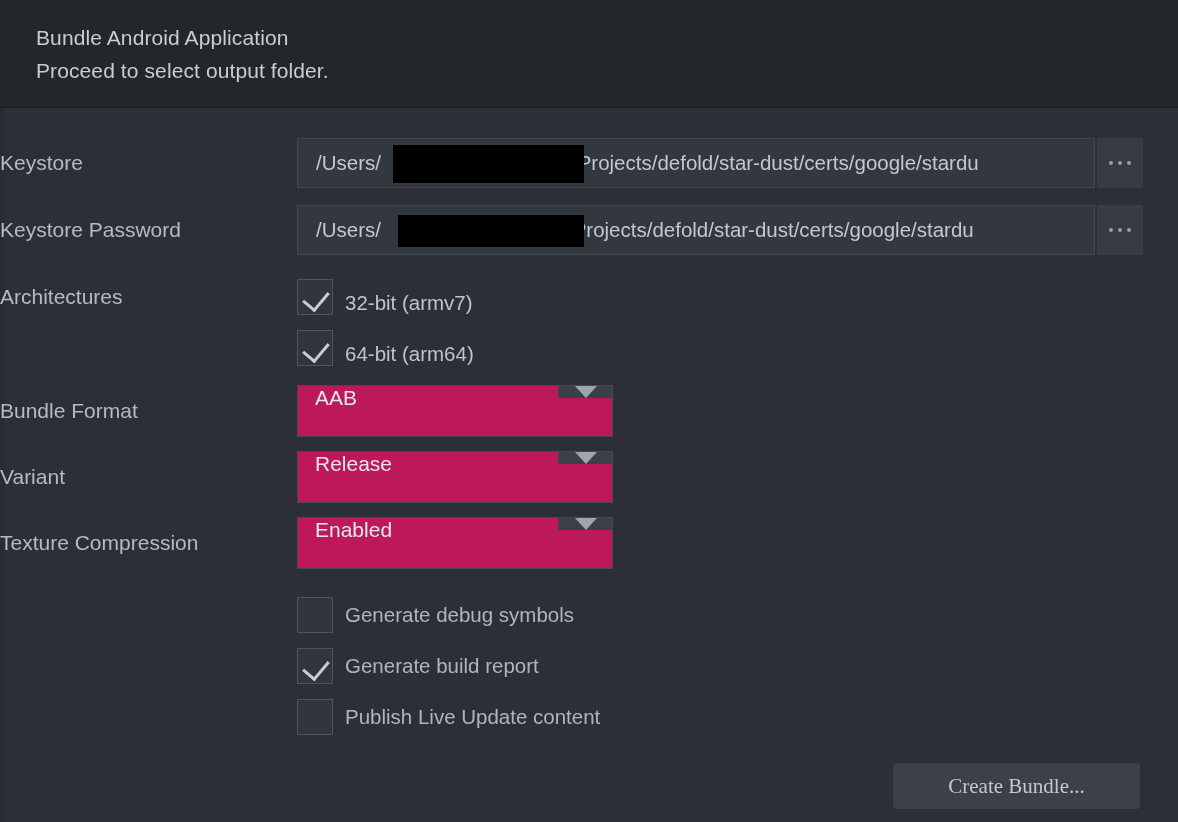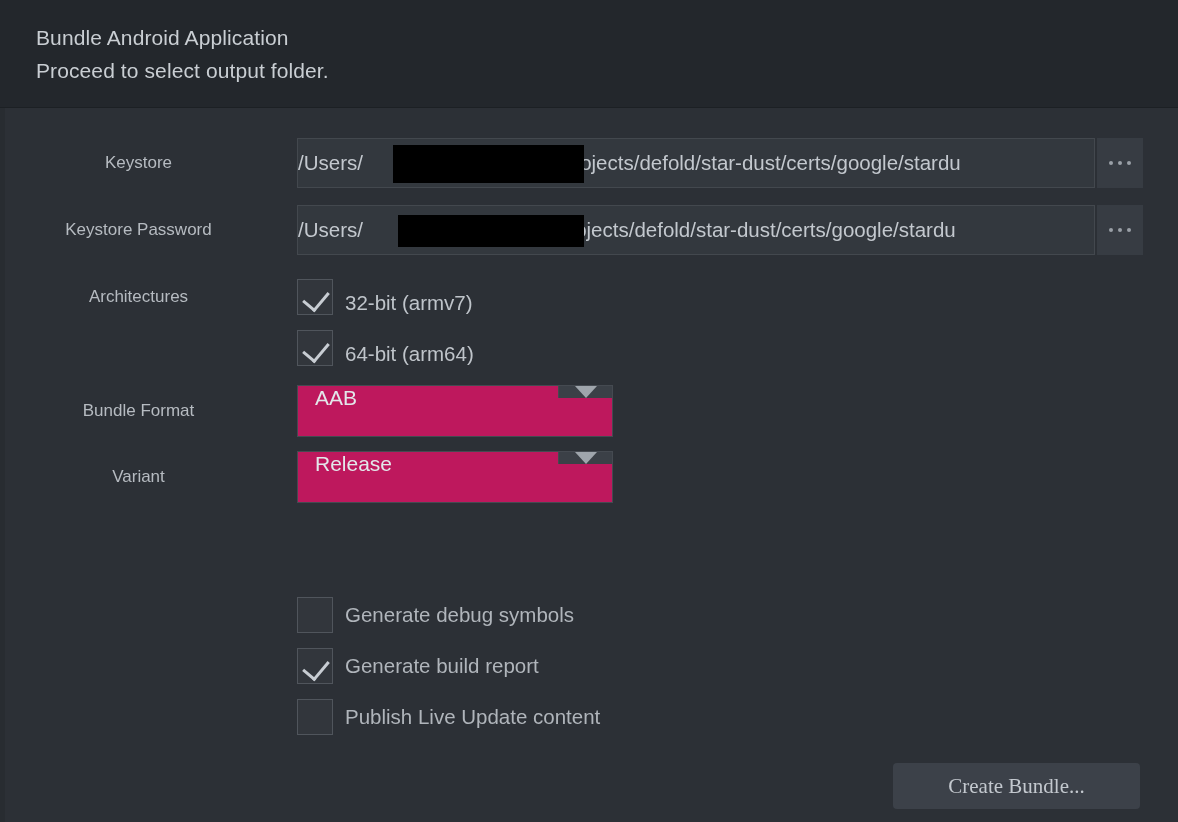--- a/index.html
+++ b/index.html
@@ -64,22 +64,22 @@
   .row {
     position: absolute;
     left: 0;
     width: 1178px;
     display: flex;
     align-items: center;
   }
 
   .row-label {
     width: 277px;
-    text-align: center;
-    font-size: 17px;
+    text-align: left;
+    font-size: 21px;
     color: #b6bbc1;
     white-space: nowrap;
     padding-right: 0;
     flex: 0 0 277px;
   }
 
   .row-control {
     margin-left: 20px;
     display: flex;
     align-items: center;
@@ -91,20 +91,21 @@
     align-items: stretch;
     height: 50px;
   }
   .text-field {
     width: 798px;
     height: 50px;
     background: #33383e;
     border: 1px solid #43484e;
     display: flex;
     align-items: center;
+    padding-left: 18px;
     overflow: hidden;
     position: relative;
   }
   .field-text {
     font-size: 20.5px;
     color: #c3c8ce;
     white-space: nowrap;
     line-height: 1;
   }
   .redaction {
@@ -310,20 +311,31 @@
     <div class="row-control">
       <div class="dropdown">
         <span class="dropdown-value">Release</span>
         <span class="dropdown-arrow-box">
           <span class="arrow"></span>
         </span>
       </div>
     </div>
   </div>
 
+  <div class="row" style="top: 404px;">
+    <div class="row-label">Texture Compression</div>
+    <div class="row-control">
+      <div class="dropdown">
+        <span class="dropdown-value">Enabled</span>
+        <span class="dropdown-arrow-box">
+          <span class="arrow"></span>
+        </span>
+      </div>
+    </div>
+  </div>
 
   <div class="opt-row" style="top: 484px;">
     <span class="checkbox"></span>
     <span class="check-label dim">Generate debug symbols</span>
   </div>
 
   <div class="opt-row" style="top: 535px;">
     <span class="checkbox checked"></span>
     <span class="check-label dim">Generate build report</span>
   </div>

